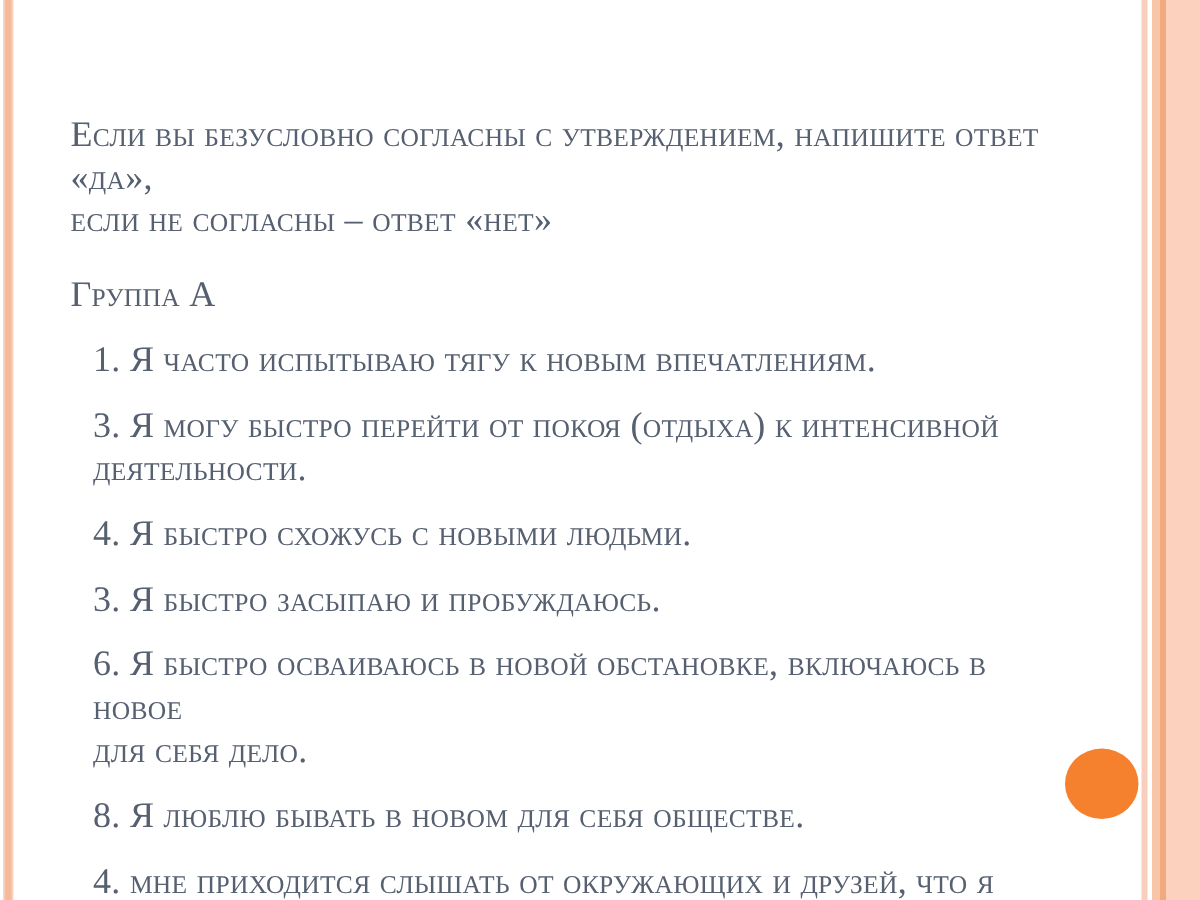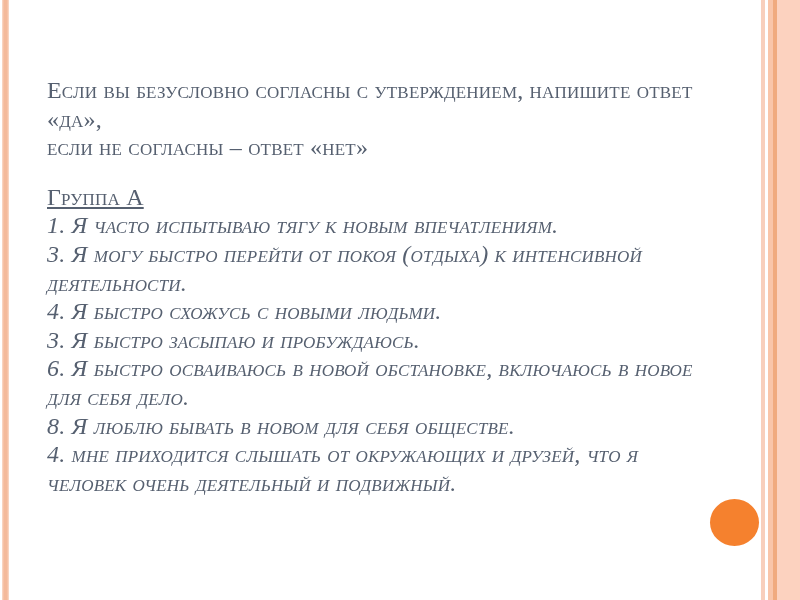--- a/index.html
+++ b/index.html
@@ -66,30 +66,28 @@
 
   .intro {
     margin: 0;
     white-space: pre-line;
   }
 
   .group-heading {
     margin: 21px 0 0 0;
   }
   .group-heading .heading-text {
-    text-decoration: underline;
     text-underline-offset: 2px;
     text-align: center;
   }
 
   .question-list { margin: 0; }
   .question-list p.q {
-    margin: 0;
+    margin: 15px;
     white-space: pre-line;
-    font-style: italic;
   }
 </style>
 </head>
 <body>
 
 <div class="slide" style="--bg-color: #ffffff; --text-color: #566070; --circle-color: #f5812e; --stripe-light: #fbdccb; --stripe-mid: #f4ba9b; --stripe-thin: #f8cfbc; --band-a: #f9c5a9; --band-b: #f0aa7e; --band-c: #fcd2bf;">
 
   <div class="stripe-left"></div>
 
   <div class="content">

